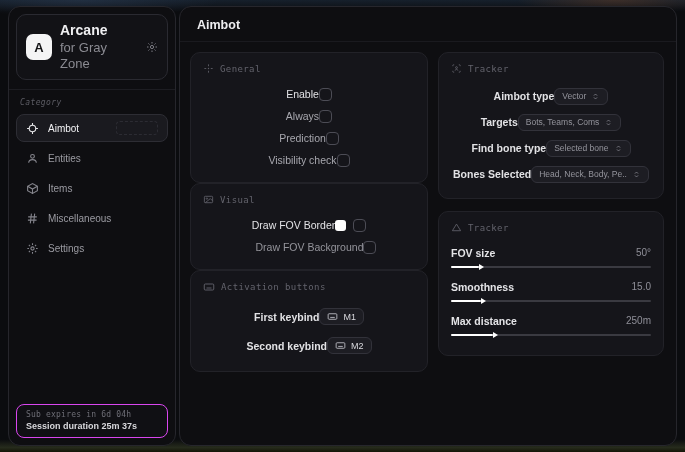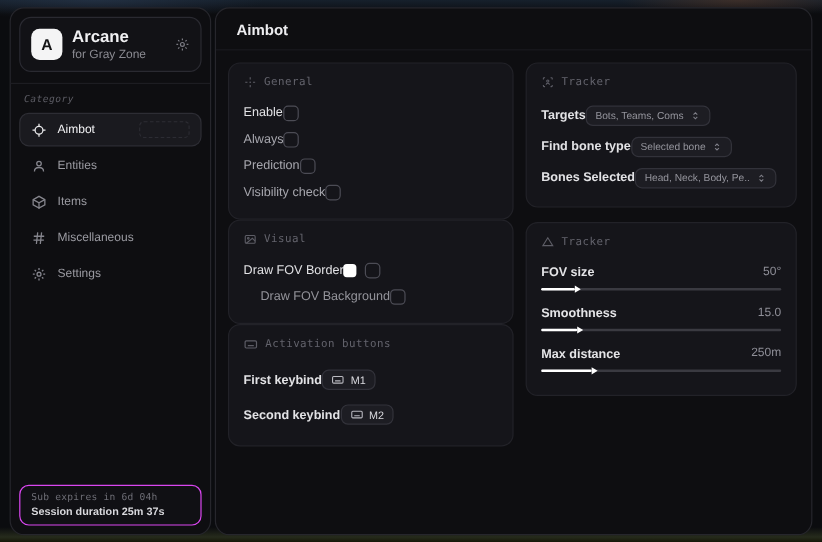--- a/index.html
+++ b/index.html
@@ -26,21 +26,21 @@
     border:1px solid #2a2a31; background:#121216;
     border-radius:10px; padding:7px 9px; margin-bottom:9px;
   }
   .logo {
     width:26px; height:26px; border-radius:7px; background:#f4f4f5;
     color:#141416; font-weight:bold; font-size:13px;
     display:flex; align-items:center; justify-content:center; flex:none;
   }
   .brand-text { flex:1; min-width:0; }
   .brand-name { font-size:14px; font-weight:bold; color:#f0f0f2; line-height:1.25; }
-  .brand-sub { font-size:10px; color:#8b8b92; line-height:1.25; }
+  .brand-sub { font-size:13px; color:#8b8b92; line-height:1.25; }
   .brand-gear { color:#7c7c84; display:flex; }
   .sb-divider { border-top:1px solid #1d1d22; margin:0 -7px 8px; }
   .category {
     font-family:"DejaVu Sans Mono", monospace;
     font-size:8px; color:#5c5c64; letter-spacing:.4px;
     margin:0 4px 7px;
     font-style:italic;
   }
   .nav { display:flex; flex-direction:column; gap:3px; }
   .nav-item {
@@ -76,21 +76,21 @@
     background:#15151a; border:1px solid #222228; border-radius:10px;
     padding:10px 12px 11px;
   }
   .card-header {
     display:flex; align-items:center; gap:6px; margin-bottom:9px;
     font-family:"DejaVu Sans Mono", monospace;
     font-size:9px; color:#63636c; letter-spacing:.4px;
   }
   .card-header .hd-ico { display:flex; color:#5d5d66; }
   .row {
-    display:flex; align-items:center; justify-content:flex-start;
+    display:flex; align-items:center; justify-content:center;
     padding:4.5px 0; font-size:10.5px;
   }
   .row .lbl { color:#e2e2e5; }
   .row .lbl.dim { color:#a7a7ae; }
   .row .lbl.dimmer { color:#94949b;margin-left:14px; }
   .row-right { display:flex; align-items:center; gap:7px; }
   .checkbox {
     width:13px; height:13px; border:1.5px solid #4c4c55;
     border-radius:4px; background:transparent; cursor:pointer; flex:none;
   }
@@ -296,20 +296,31 @@
           <span class="hd-ico">
             <svg width="11" height="11" viewBox="0 0 24 24" fill="none" stroke="currentColor" stroke-width="2">
                 <path d="M4 7V5a1 1 0 0 1 1-1h2M17 4h2a1 1 0 0 1 1 1v2M20 17v2a1 1 0 0 1-1 1h-2M7 20H5a1 1 0 0 1-1-1v-2"></path>
                 <circle cx="12" cy="10" r="2"></circle>
                 <path d="M9 16.5c0-1.6 1.3-2.5 3-2.5s3 .9 3 2.5"></path>
               </svg>
           </span>
           <span>Tracker</span>
         </div>
         <div class="row">
+          <span class="lbl" style="font-weight:bold">Aimbot type</span>
+          <span class="pill">
+            <span>Vector</span>
+            <span class="unfold">
+              <svg width="9" height="9" viewBox="0 0 20 20" fill="none" stroke="currentColor" stroke-width="2">
+                  <path d="M6.5 8L10 4.5 13.5 8M6.5 12l3.5 3.5L13.5 12"></path>
+                </svg>
+            </span>
+          </span>
+        </div>
+        <div class="row">
           <span class="lbl" style="font-weight:bold">Targets</span>
           <span class="pill">
             <span>Bots, Teams, Coms</span>
             <span class="unfold">
               <svg width="9" height="9" viewBox="0 0 20 20" fill="none" stroke="currentColor" stroke-width="2">
                   <path d="M6.5 8L10 4.5 13.5 8M6.5 12l3.5 3.5L13.5 12"></path>
                 </svg>
             </span>
           </span>
         </div>

